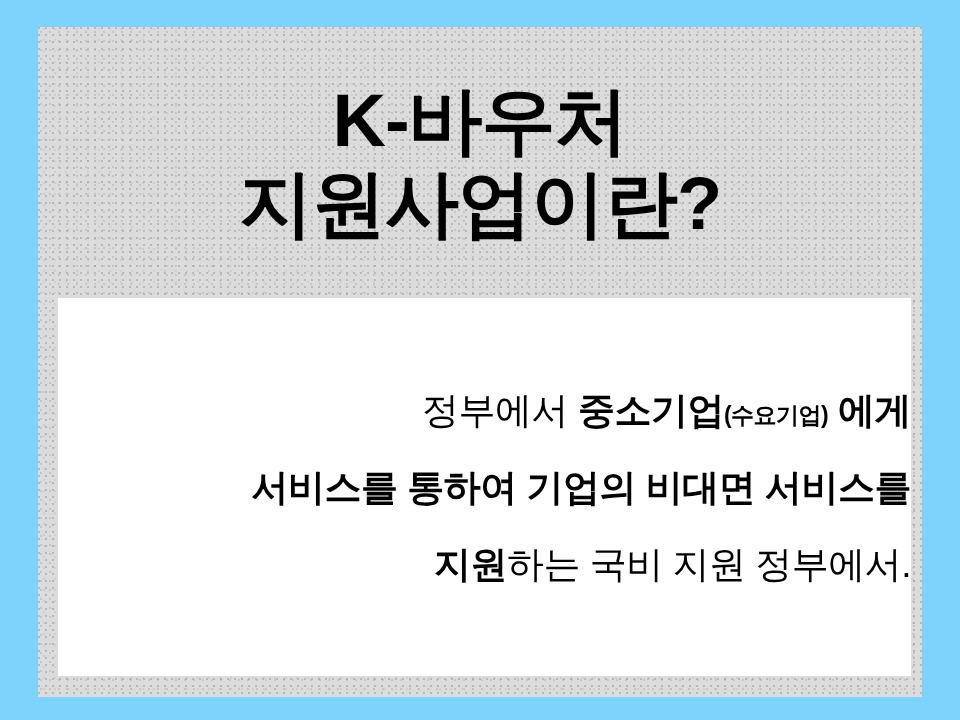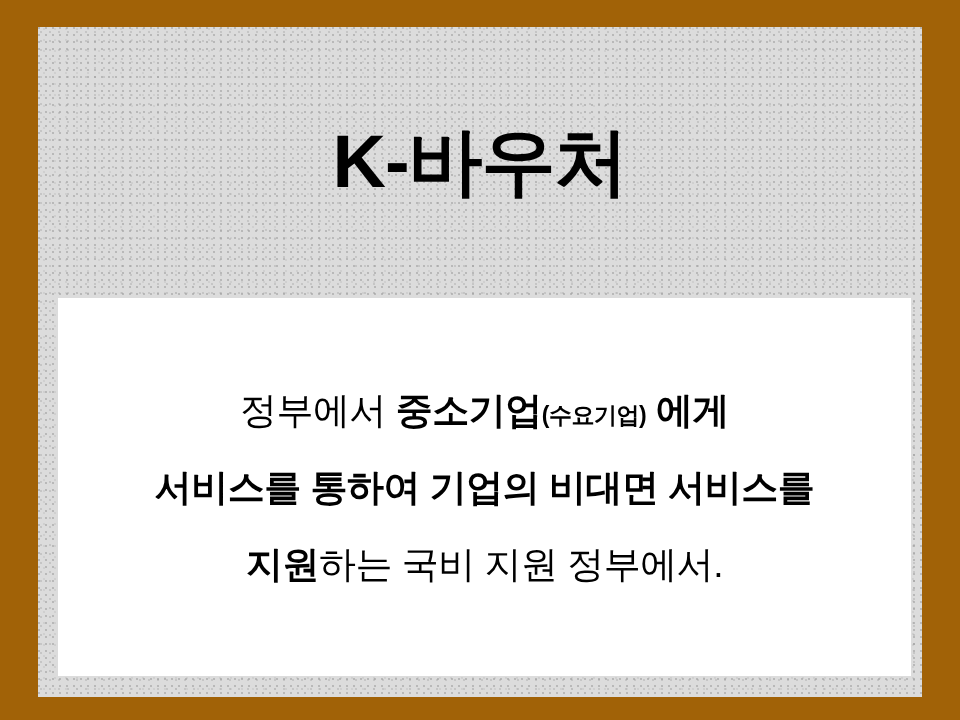--- a/index.html
+++ b/index.html
@@ -11,21 +11,21 @@
   body {
     font-family: "Liberation Sans", "DejaVu Sans", sans-serif;
   }
 
   
   #slide {
     position: relative;
     width: 960px;
     height: 720px;
     overflow: hidden;
-    background: #a16207;           
+    background: #7dd3fc;           
     box-sizing: border-box;
   }
 
   
   #panel {
     position: absolute;
     left: 38px;
     top: 27px;
     width: 884px;
     height: 670px;
@@ -65,21 +65,21 @@
   
   #body-card {
     position: absolute;
     left: 58px;
     top: 298px;
     width: 853px;
     height: 378px;
     background: #ffffff;
     display: flex;
     flex-direction: column;
-    align-items: center;
+    align-items: flex-end;
     justify-content: center;
     box-sizing: border-box;
   }
   .body-line {
     color: #000000;
     font-size: 37px;
     line-height: 1.0;
     letter-spacing: -0.5px;
     text-align: center;
     white-space: nowrap;
@@ -98,20 +98,21 @@
 </style>
 </head>
 <body>
 
 <div id="slide">
 
   <div id="panel"></div>
 
   <div id="heading">
     <div class="heading-line">K-바우처</div>
+    <div class="heading-line">지원사업이란?</div>
   </div>
 
   <div id="body-card">
 
     <p class="body-line" id="body-line-1">
       <span class="t-reg">정부에서 </span><span class="t-bold">중소기업</span><span class="t-sup">(수요기업)</span><span class="t-bold"> 에게</span>
     </p>
 
     <p class="body-line" id="body-line-2">
       <span class="t-bold">서비스를 통하여 기업의 비대면 서비스를</span>

